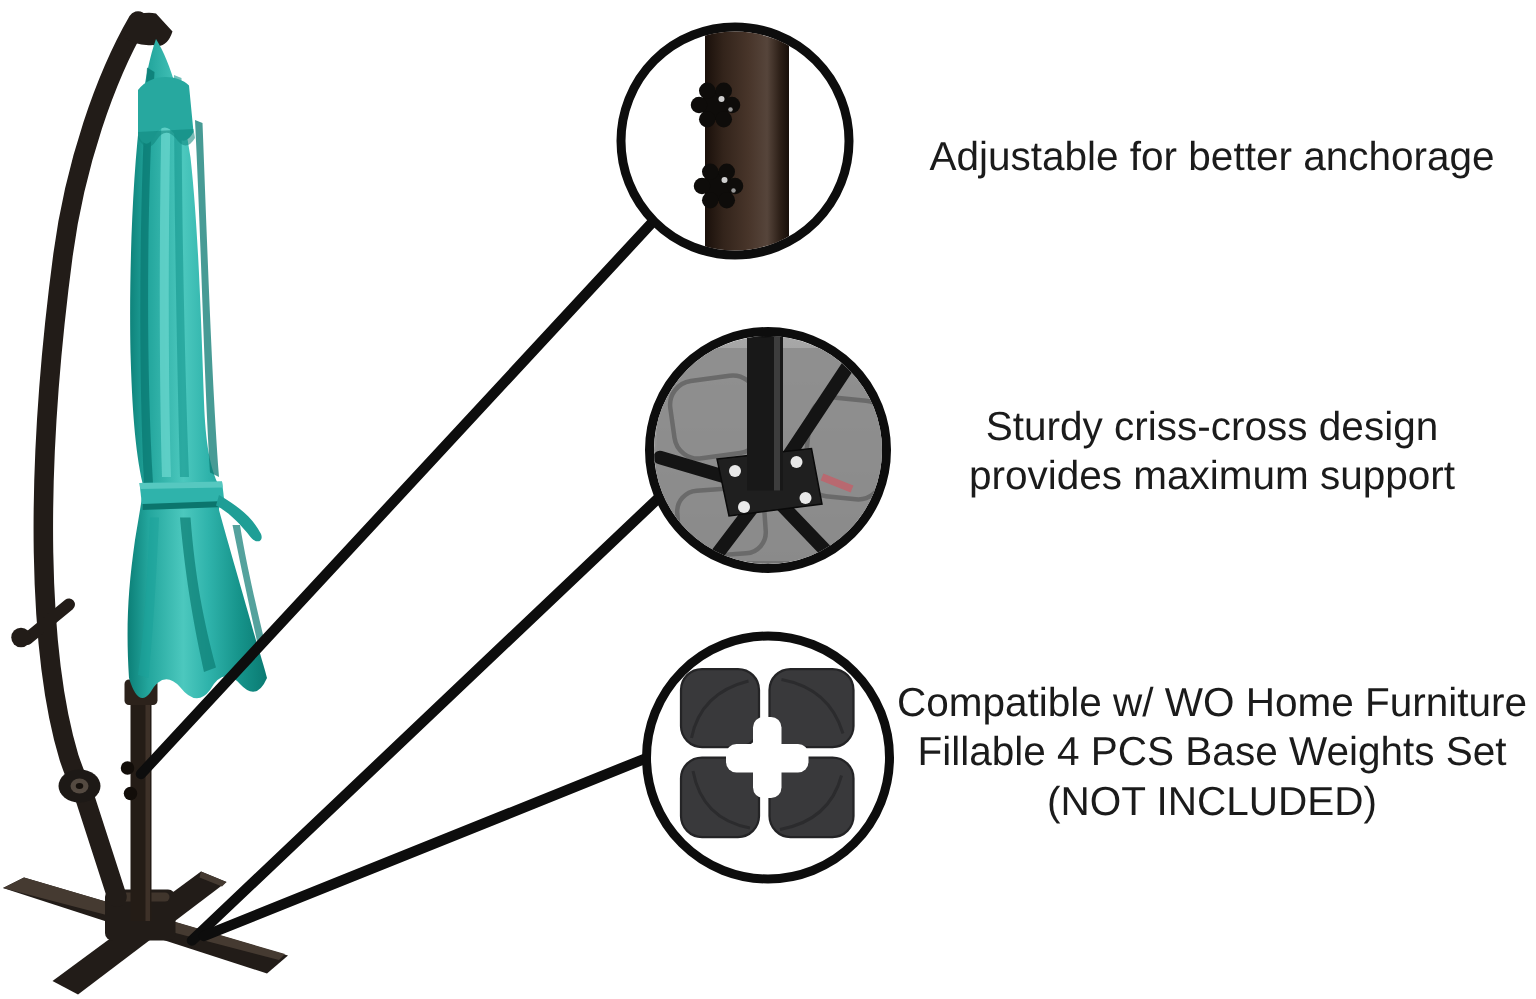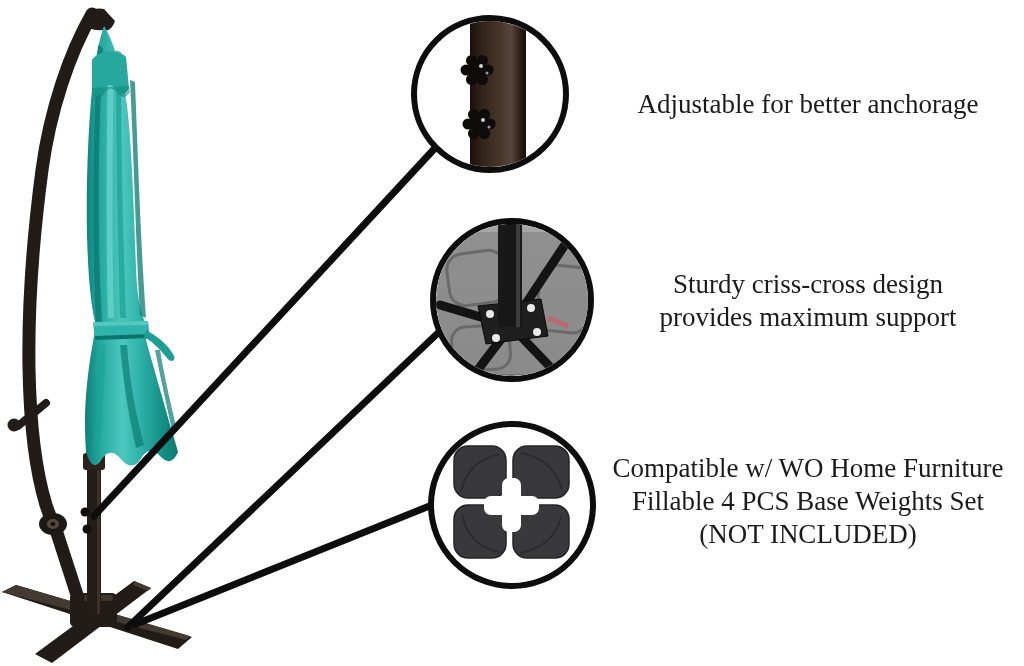--- a/index.html
+++ b/index.html
@@ -1,17 +1,17 @@
 <!DOCTYPE html>
 <html style="--page_bg: #ffffff; --canopy_teal: #2fb3ab; --frame_black: #221c18; --callout_line: #0d0d0d; --text_color: #1b1b1b; --weight_gray: #8d8d8d; --base_weight_dark: #39393b;"><head>
 <meta charset="utf-8">
 <style>
   html,body{margin:0;padding:0;background:#ffffff;}
   .stage{position:relative;width:1024px;height:666px;background:var(--page_bg,#fff);overflow:hidden;
-         font-family:Liberation Serif, serif;color:var(--text_color,#1b1b1b);}
+         font-family:Liberation Sans, sans-serif;color:var(--text_color,#1b1b1b);}
   .art{position:absolute;left:0;top:0;width:1024px;height:666px;display:block;}
 
   .callout-text{position:absolute;left:556px;width:504px;text-align:center;
                 font-size:27px;line-height:33px;font-weight:400;letter-spacing:0;}
   .ct-1{top:88px;}
   .ct-2{top:268px;}
   .ct-3{top:452px;}
 
   
   .frame{fill:var(--frame_black,#221c18);}

